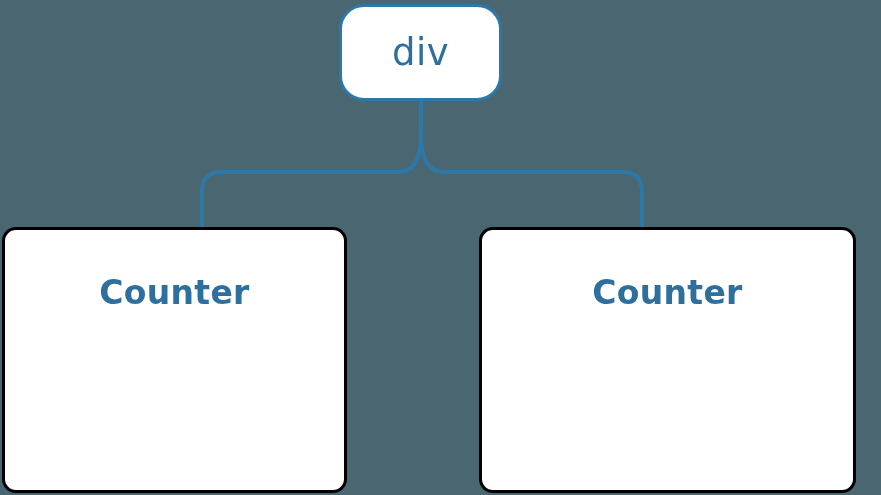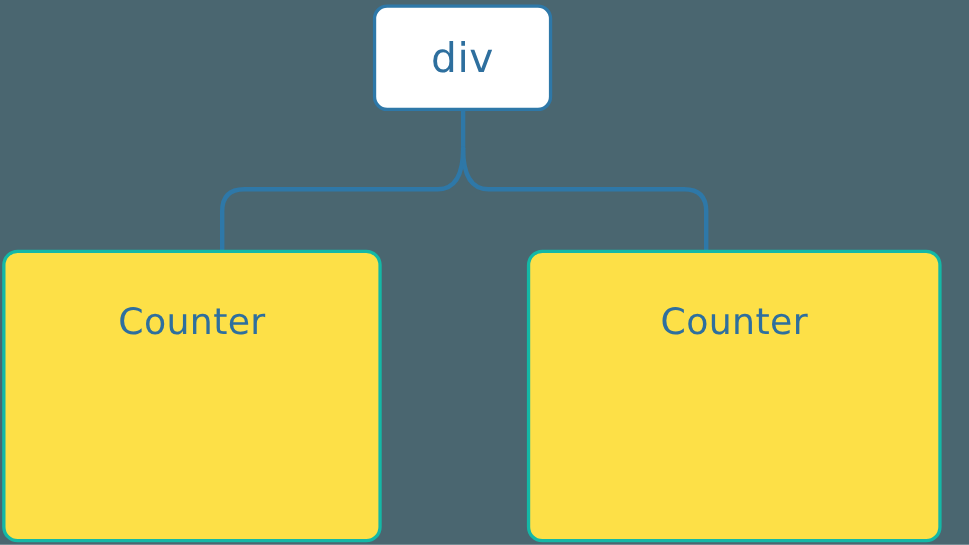--- a/index.html
+++ b/index.html
@@ -32,40 +32,41 @@
 
   
   .root-node {
     position: absolute;
     left: 339px;
     top: 4px;
     width: 163px;
     height: 97px;
     background: #ffffff;
     border: 3px solid #2e78a8;
-    border-radius: 13px;
+    border-radius: 25px;
     box-sizing: border-box;
     display: flex;
     align-items: center;
     justify-content: center;
   }
   .root-label {
     font-size: 37px;
     color: #2e6f9e;
     letter-spacing: 0.5px;
     line-height: 1;
   }
 
   
   .card {
     position: absolute;
-    background: #fde047;
-    border: 3px solid #14b8a6;
+    background: #ffffff;
+    border: 3px solid #000000;
     border-radius: 14px;
     box-sizing: border-box;
+    font-weight: bold;
   }
   #card-left  { left: 2px;   top: 227px; width: 345px; height: 266px; }
   #card-right { left: 479px; top: 227px; width: 377px; height: 266px; }
 
   .card-title {
     position: absolute;
     left: 0;
     right: 0;
     top: 46px;
     text-align: center;

